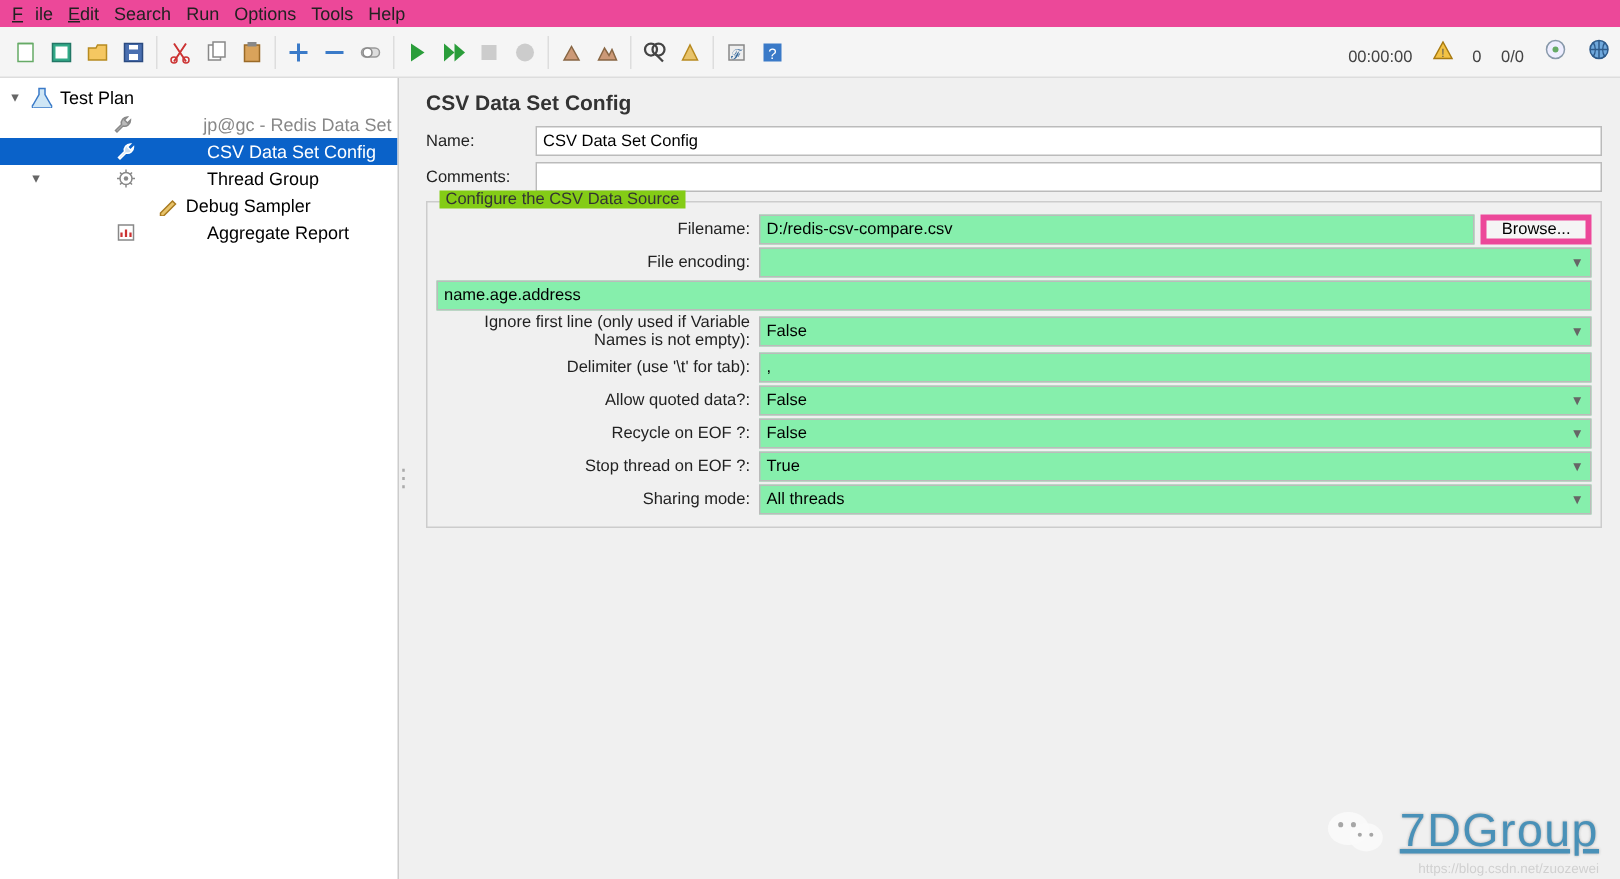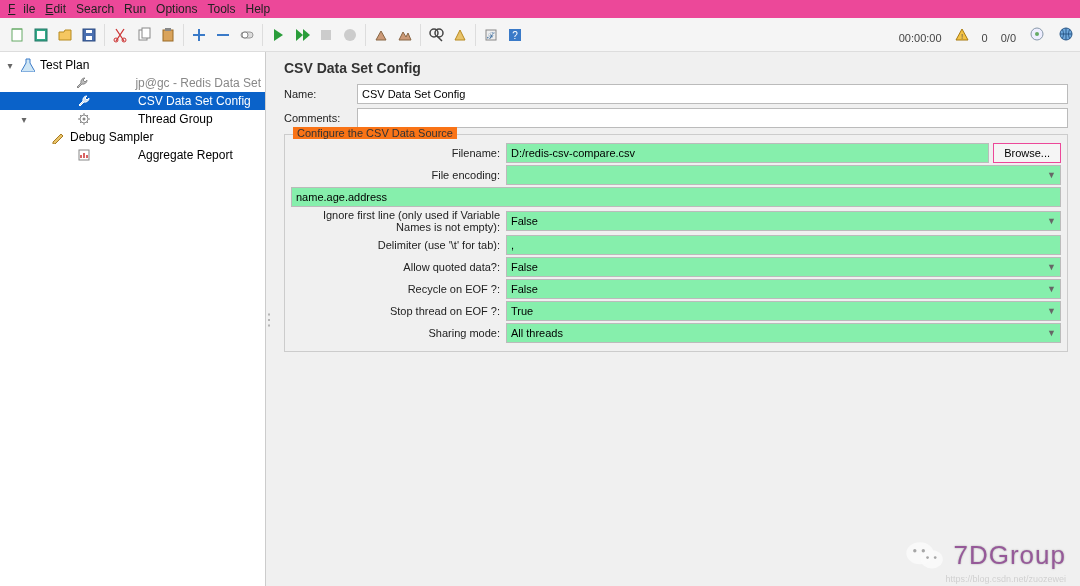--- a/index.html
+++ b/index.html
@@ -18,40 +18,40 @@
 
 
 .main { display: flex; height: calc(100% - 52px); }
 .tree { width: 266px; background: #fff; border-right: 1px solid #ccc; padding: 4px 0; overflow: auto; font-size: 12px; }
 .node { display: flex; align-items: center; gap: 4px; padding: 1px 4px; white-space: nowrap; }
 .node .tw { width: 12px; text-align: center; color: #666; font-size: 10px; cursor: pointer; }
 .node .ic { width: 16px; height: 16px; display: flex; align-items: center; justify-content: center; }
 .node.sel { background: #0a62c9; color: #fff; }
 .node.dim { color: #888; }
 .ind1 { padding-left: 18px; gap: 46px; }
-.ind3 { padding-left: 34px; }
+.ind3 { padding-left: 34px; justify-content: center; }
 
 
 .editor { flex: 1; background: #f0f0f0; padding: 8px 12px; overflow: auto; }
 .panel-title { font-size: 14px; font-weight: 600; color: #333; margin-bottom: 8px; }
 .form-row { display: flex; align-items: center; margin-bottom: 4px; font-size: 11px; }
 .form-row > label { width: 73px; text-align: left; padding-right: 6px; color: #222; }
 .form-row input[type=text] { flex: 1; height: 20px; border: 1px solid #bbb; background: #fff; padding: 0 4px; font-size: 11px; }
 .fieldset { border: 1px solid #ccc; margin-top: 6px; padding: 8px 6px 6px; position: relative; }
-.fieldset .legend { position: absolute; top: -8px; left: 8px; background: #f97316; padding: 0 4px; font-size: 11px; color: #333; }
+.fieldset .legend { position: absolute; top: -8px; left: 8px; background: #84cc16; padding: 0 4px; font-size: 11px; color: #333; }
 .cfg-row { display: flex; align-items: center; margin-bottom: 2px; font-size: 11px; }
 .cfg-row > label { width: 215px; text-align: right; padding-right: 6px; color: #222; }
 .cfg-row .ctrl { flex: 1; display: flex; gap: 4px; }
 .cfg-row input[type=text], .cfg-row .sel { flex: 1; height: 20px; border: 1px solid #bbb; background: #86efac; padding: 0 4px; font-size: 11px; }
 .cfg-row .sel { display: flex; align-items: center; justify-content: space-between; }
 .cfg-row .sel .arrow { color: #666; font-size: 9px; }
-.cfg-row button { height: 20px; padding: 0 10px; font-size: 11px; border: 1px solid #ec4899; background: #f5f5f5; cursor: pointer; }
-
-
-.watermark { position: absolute; right: 14px; bottom: 14px; display: flex; align-items: center; gap: 8px; color: #701a75; opacity: 0.7; font-size: 26px; letter-spacing: 1px; text-shadow: 0 0 2px #888; }
+.cfg-row button { height: 20px; padding: 0 10px; font-size: 11px; border: 4px solid #ec4899; background: #f5f5f5; cursor: pointer; }
+
+
+.watermark { position: absolute; right: 14px; bottom: 14px; display: flex; align-items: center; gap: 8px; color: #0369a1; opacity: 0.7; font-size: 31px; letter-spacing: 1px; text-shadow: 0 0 2px #888; text-decoration: underline; }
 .watermark svg { width: 42px; height: 34px; }
 .wm-sub { position: absolute; right: 14px; bottom: 2px; font-size: 9px; color: #bbb; opacity: .6; margin-left: 36px; }
 
 .splitter-handle { width: 6px; display: flex; align-items: center; justify-content: center; color: #aaa; cursor: ew-resize; }
 </style>
 </head>
 <body>
 
 <div class="menubar">
   <span><u>F</u><span></span>ile</span>

